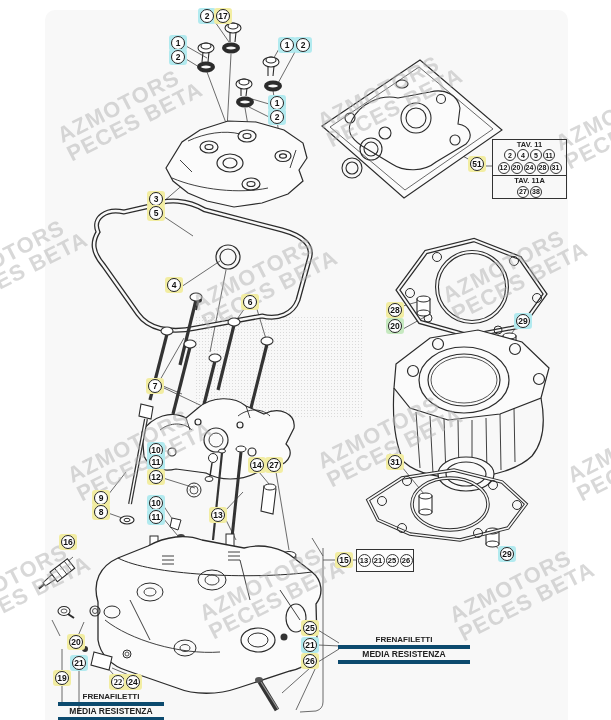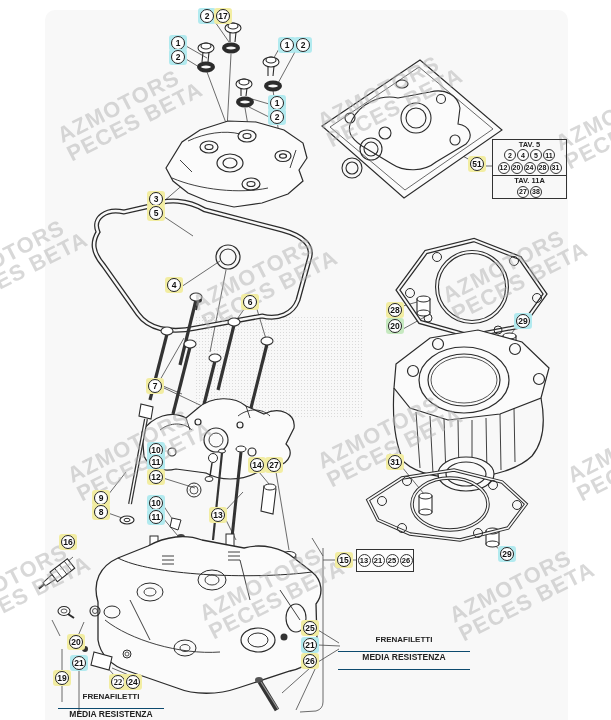--- a/index.html
+++ b/index.html
@@ -31,21 +31,21 @@
   .tav-sep{border-top:1px solid #333;margin:1px 0 0 0;padding-top:1px;}
   .tcirc{width:12px;height:12px;box-sizing:border-box;border:1px solid #333;border-radius:50%;
          background:#fdfdfd;color:#111;font-size:7px;font-weight:700;
          display:inline-flex;align-items:center;justify-content:center;flex:0 0 auto;}
   
   .kitbox{position:absolute;left:356px;top:549px;width:58px;height:23px;border:1.1px solid #333;
           box-sizing:border-box;display:flex;align-items:center;justify-content:center;gap:1px;background:#fdfdfd;}
   .kitbox .tcirc{width:13px;height:13px;font-size:7.5px;}
   
   .note{position:absolute;font-weight:700;color:#222;text-align:center;}
-  .note span{display:block;border-bottom:1px solid #0c4a6e;padding-bottom:7px;}
+  .note span{display:block;border-bottom:4px solid #0c4a6e;padding-bottom:1px;}
   .note-right{left:338px;top:635px;width:132px;}
   .note-right .l1{font-size:8px;}
   .note-right .l2{font-size:8.5px;}
   .note-left{left:58px;top:692px;width:106px;}
   .note-left .l1{font-size:8px;}
   .note-left .l2{font-size:8.5px;}
 </style>
 </head>
 <body>
 
@@ -476,21 +476,21 @@
       </div>
       <div class="callout y" style="left: 301px; top: 653px;">
         <span class="cnum">26</span>
       </div>
       <div class="callout b" style="left: 498px; top: 546px;">
         <span class="cnum">29</span>
       </div>
     </div>
 
   <div class="tavbox">
-    <div class="tav-title">TAV. 5</div>
+    <div class="tav-title">TAV. 11</div>
     <div class="tav-row" id="tav-row1">
         <span class="tcirc">2</span>
         <span class="tcirc">4</span>
         <span class="tcirc">5</span>
         <span class="tcirc">11</span>
       </div>
     <div class="tav-row" id="tav-row2">
         <span class="tcirc">12</span>
         <span class="tcirc">20</span>
         <span class="tcirc">24</span>

